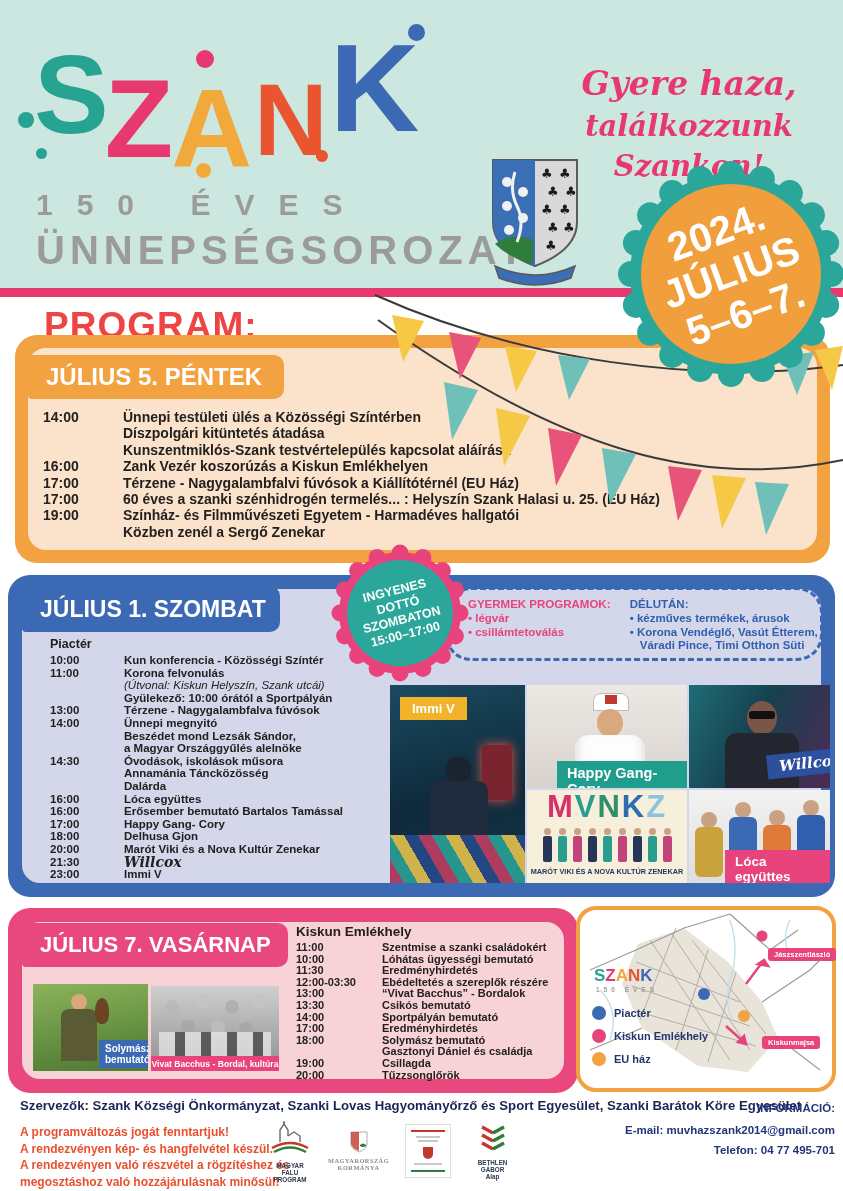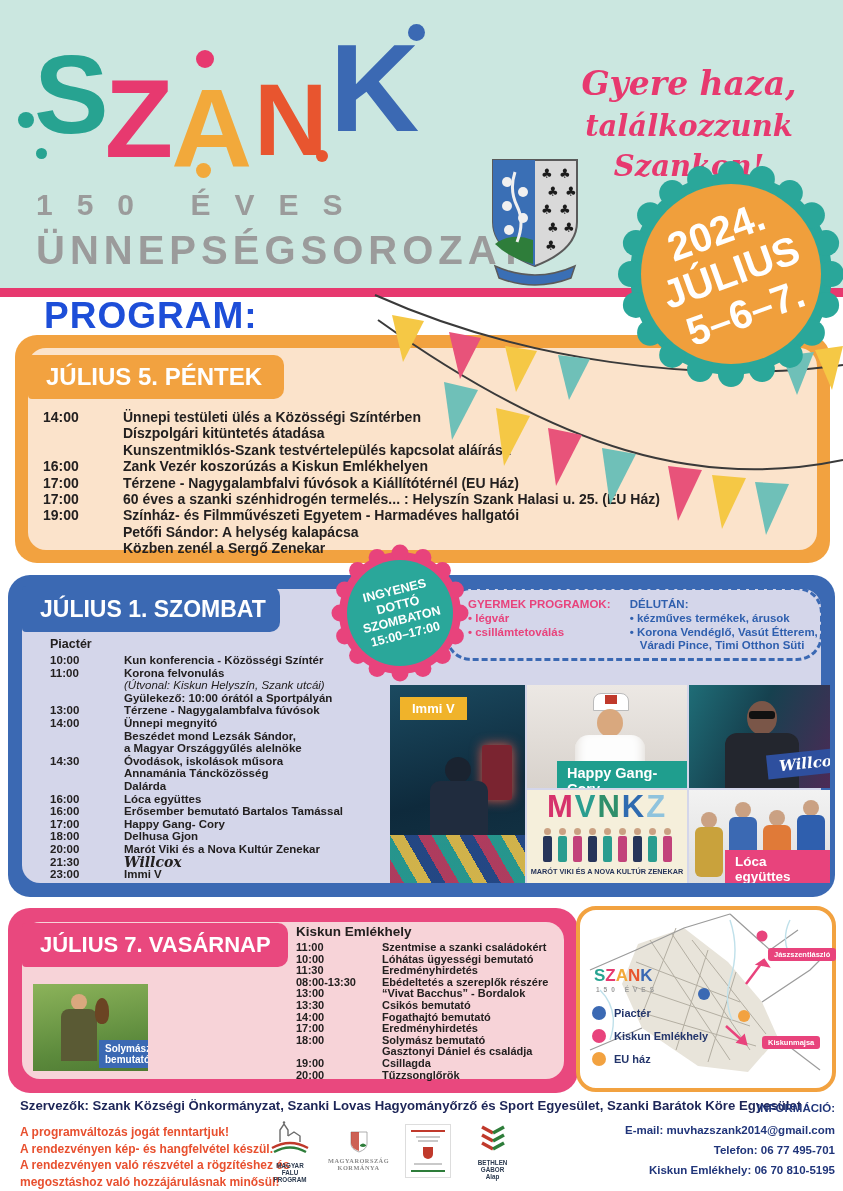--- a/index.html
+++ b/index.html
@@ -18,21 +18,21 @@
   .dot{position:absolute;border-radius:50%;}
   .sub1{left:36px;top:188px;font-size:30px;font-weight:800;color:#9b9b9b;letter-spacing:24px;}
   .sub2{left:36px;top:228px;font-size:40px;font-weight:800;color:#9b9b9b;letter-spacing:5px;}
   .tagline{left:535px;top:62px;width:308px;text-align:center;color:#e7396f;
            font-family:"DejaVu Serif",serif;font-style:italic;font-weight:bold;}
   .tagline .t1{font-size:33px;line-height:44px;}
   .tagline .t2{font-size:29px;line-height:40px;}
   
   .pinkband{left:0;top:288px;width:843px;height:9px;background:#e7396f;}
   .whiteband{left:0;top:297px;width:843px;height:40px;background:#fff;}
-  .programtitle{left:44px;top:295px;font-size:37px;font-weight:800;color:#1d4ed8;letter-spacing:1px;}
+  .programtitle{left:44px;top:305px;font-size:37px;font-weight:800;color:#ef4444;letter-spacing:1px;}
   
   .sect{border-radius:22px;}
   .sect-inner{position:absolute;border-radius:18px;}
   .sect-head{position:absolute;display:flex;align-items:center;padding-left:18px;
              color:#fff;font-weight:800;border-radius:4px 10px 10px 4px;}
   .fri.sect{left:15px;top:335px;width:815px;height:228px;background:#f2a240;}
   .fri .sect-inner{left:13px;top:13px;width:789px;height:202px;background:#fbe3cb;}
   .fri .sect-head{left:13px;top:20px;width:238px;height:44px;background:#f2a240;font-size:24px;}
   .sat.sect{left:8px;top:575px;width:827px;height:322px;background:#3b69b3;}
   .sat .sect-inner{left:14px;top:14px;width:799px;height:294px;background:#d4d6ea;}
@@ -175,21 +175,20 @@
         <div class="s-row">
           <div class="s-time">17:00</div>
           <div class="s-lines">
             <div>60 éves a szanki szénhidrogén termelés... : Helyszín Szank Halasi u. 25. (EU Ház)</div>
           </div>
         </div>
         <div class="s-row">
           <div class="s-time">19:00</div>
           <div class="s-lines">
             <div>Színház- és Filmművészeti Egyetem - Harmadéves hallgatói</div>
-            <div>Petőfi Sándor: A helység kalapácsa</div>
             <div>Közben zenél a Sergő Zenekar</div>
           </div>
         </div>
       </div>
   </div>
 
   <svg class="abs badgewrap" style="left:0;top:290px;z-index:4;" width="843" height="285" viewBox="0 0 843 285">
     <path d="M375 5 C520 70 700 95 843 75" stroke="#3a3a3a" stroke-width="2" fill="none"></path>
     <path d="M378 30 C560 160 700 200 843 170" stroke="#3a3a3a" stroke-width="2" fill="none"></path>
     <g>
@@ -453,41 +452,41 @@
             <div>Lóhátas ügyességi bemutató</div>
           </div>
         </div>
         <div class="s-row">
           <div class="s-time">11:30</div>
           <div class="s-lines">
             <div>Eredményhirdetés</div>
           </div>
         </div>
         <div class="s-row">
-          <div class="s-time">08:00-13:30</div>
+          <div class="s-time">12:00-03:30</div>
           <div class="s-lines">
             <div>Ebédeltetés a szereplők részére</div>
           </div>
         </div>
         <div class="s-row">
           <div class="s-time">13:00</div>
           <div class="s-lines">
             <div>“Vivat Bacchus” - Bordalok</div>
           </div>
         </div>
         <div class="s-row">
           <div class="s-time">13:30</div>
           <div class="s-lines">
             <div>Csikós bemutató</div>
           </div>
         </div>
         <div class="s-row">
           <div class="s-time">14:00</div>
           <div class="s-lines">
-            <div>Fogathajtó bemutató</div>
+            <div>Sportpályán bemutató</div>
           </div>
         </div>
         <div class="s-row">
           <div class="s-time">17:00</div>
           <div class="s-lines">
             <div>Eredményhirdetés</div>
           </div>
         </div>
         <div class="s-row">
           <div class="s-time">18:00</div>
@@ -513,20 +512,31 @@
     <div class="photo" style="left:25px;top:76px;width:115px;height:87px;background:linear-gradient(170deg,#8cb35a,#5c8a3c 70%,#4f7a33);">
       <div class="sil" style="left:38px;top:10px;width:16px;height:16px;background:#d9a87e;"></div>
       <div class="abs" style="left:28px;top:25px;width:36px;height:52px;background:#5a5a34;border-radius:8px 8px 0 0;"></div>
       <div class="abs" style="left:62px;top:14px;width:14px;height:26px;background:#6b4423;border-radius:50% 50% 40% 40%;"></div>
       <div class="plabel" style="left:66px;top:56px;background:#3b69b3;font-size:10px;line-height:11px;padding:3px 6px;">
         <div>Solymász</div>
         <div>bemutató</div>
       </div>
     </div>
 
+    <div class="photo" style="left:143px;top:78px;width:128px;height:85px;background:linear-gradient(180deg,#cfcfcf,#8f8f8f);">
+      <div class="sil" style="left:14px;top:14px;width:14px;height:14px;background:#b9b9b9;"></div>
+      <div class="sil" style="left:44px;top:8px;width:14px;height:14px;background:#c4c4c4;"></div>
+      <div class="sil" style="left:74px;top:14px;width:14px;height:14px;background:#b0b0b0;"></div>
+      <div class="sil" style="left:100px;top:8px;width:14px;height:14px;background:#c4c4c4;"></div>
+      <div class="sil" style="left:30px;top:34px;width:14px;height:14px;background:#a8a8a8;"></div>
+      <div class="sil" style="left:60px;top:34px;width:14px;height:14px;background:#bdbdbd;"></div>
+      <div class="sil" style="left:88px;top:36px;width:14px;height:14px;background:#a8a8a8;"></div>
+      <div class="abs" style="left:8px;top:46px;width:112px;height:24px;background:repeating-linear-gradient(90deg,#ededed 0 16px,#3c3c3c 16px 26px);opacity:.7;"></div>
+      <div class="plabel" style="left:0;top:70px;width:128px;background:#e8437c;font-size:8.6px;padding:3px 0;text-align:center;">Vivat Bacchus - Bordal, kultúra</div>
+    </div>
   </div>
 
   <div class="abs mapbox">
     <svg style="position:absolute;left:0;top:0;" width="252" height="178" viewBox="0 0 252 178">
       <polygon points="58,34 104,18 148,52 182,92 198,128 168,162 118,156 62,118 42,74" fill="#e8e4da"></polygon>
       <g stroke="#b3aea2" stroke-width="1" fill="none">
         <path d="M70 30 L150 150"></path>
           <path d="M92 24 L170 140"></path>
           <path d="M112 30 L186 124"></path>
         <path d="M56 52 L160 92"></path>
@@ -629,17 +639,16 @@
         </g>
       </svg>
       <div class="logo-cap">BETHLEN GÁBOR</div>
       <div class="logo-cap" style="font-weight:600;">Alap</div>
     </div>
   </div>
 
   <div class="abs info">
     <div class="i-title">INFORMÁCIÓ:</div>
     <div class="i-line">E-mail: muvhazszank2014@gmail.com</div>
-    <div class="i-line">Telefon: 06 77 495-701</div>
-    <div class="i-line">Kiskun Emlékhely: 06 70 810-5195</div>
+    <div class="i-line">Telefon: 04 77 495-701</div>
   </div>
 
 </div>
 
 </body></html>

